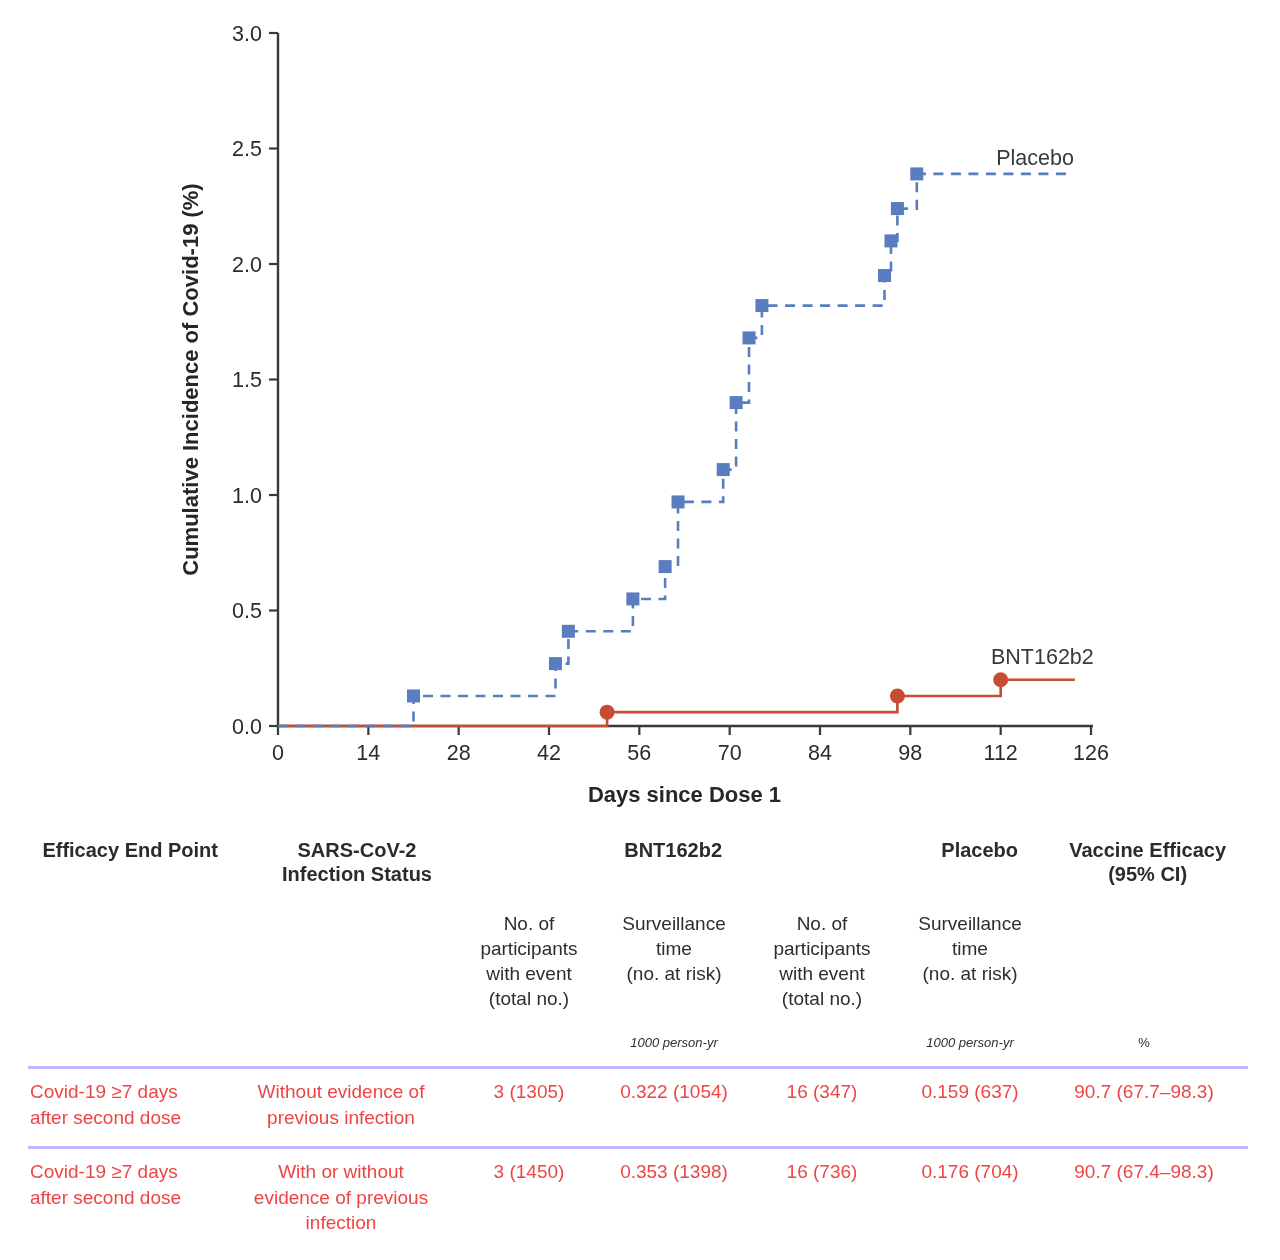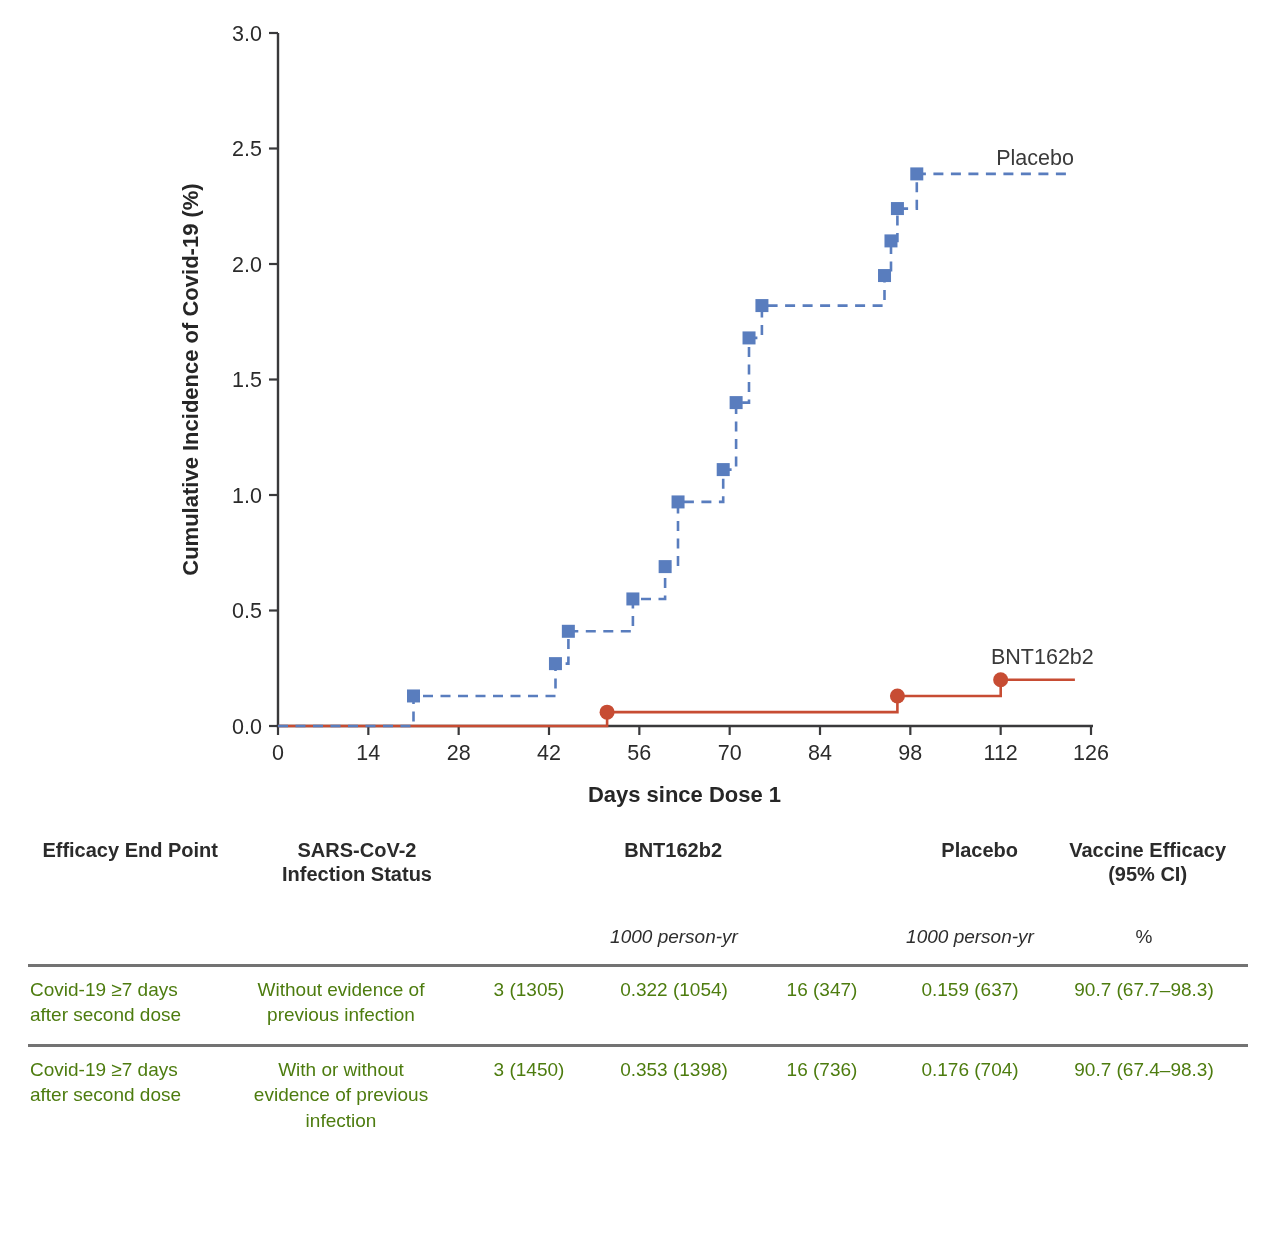--- a/index.html
+++ b/index.html
@@ -16,24 +16,24 @@
   th,td{padding:0;font-weight:normal;}
   .gh-row th{vertical-align:bottom;height:64px;}
   .ghw{display:flex;flex-direction:row;justify-content:flex-end;height:100%;}
   .ght{font-weight:bold;font-size:20px;line-height:1.22;text-align:center;color:#2b2b2b;
        padding:0 2px 7px;white-space:pre-line;}
   .ght.left{text-align:left;padding-left:2px;}
   .grule{height:3px;background:#58595b;margin:0 10px;}
   .gh-row th:first-child .grule{margin:0 8px 0 0;}
   .sub-row td{vertical-align:top;text-align:center;font-size:19px;line-height:1.32;
               padding-top:9px;white-space:pre-line;color:#2e2e2e;}
-  .unit-row td{text-align:center;font-size:19px;padding:24px 0 16px;color:#2e2e2e;}
+  .unit-row td{text-align:center;font-size:13px;padding:24px 0 16px;color:#2e2e2e;}
   .it{font-style:italic;}
-  .data-row td{border-top:3px solid #737373;vertical-align:top;text-align:center;
-               font-size:19px;line-height:1.34;padding:10px 4px 16px;white-space:pre-line;color:#4d7c0f;}
+  .data-row td{border-top:3px solid #c4b5fd;vertical-align:top;text-align:center;
+               font-size:19px;line-height:1.34;padding:10px 4px 16px;white-space:pre-line;color:#ef4444;}
   .data-row td.al{text-align:left;padding-left:2px;}
   .data-row.last td{padding-bottom:20px;}
 </style>
 </head>
 <body>
 
 <div class="figure">
 
   <svg id="km-chart" width="1280" height="832" viewBox="0 0 1280 832">
       <line x1="278" y1="33" x2="278" y2="727.2" stroke="#39393b" stroke-width="2.4"></line>
@@ -136,20 +136,39 @@
               </div>
         </th>
         <th>
           <div class="ghw">
                 <div class="ght">Vaccine Efficacy
 (95% CI)</div>
                 <div class="grule"></div>
               </div>
         </th>
       </tr>
+      <tr class="sub-row">
+        <td></td>
+        <td></td>
+        <td>No. of
+participants
+with event
+(total no.)</td>
+        <td>Surveillance
+time
+(no. at risk)</td>
+        <td>No. of
+participants
+with event
+(total no.)</td>
+        <td>Surveillance
+time
+(no. at risk)</td>
+        <td></td>
+      </tr>
       <tr class="unit-row">
         <td></td>
         <td></td>
         <td></td>
         <td class="it">1000 person-yr</td>
         <td></td>
         <td class="it">1000 person-yr</td>
         <td>%</td>
       </tr>
       <tr class="data-row">

